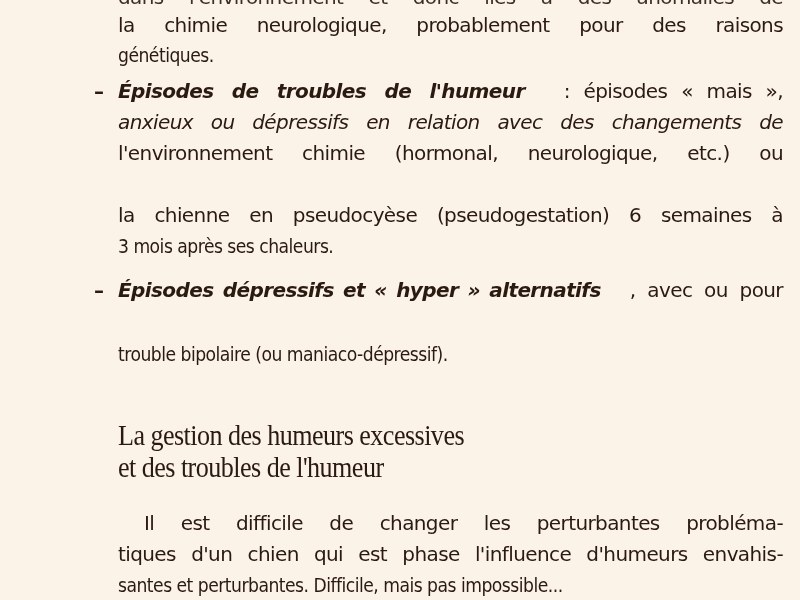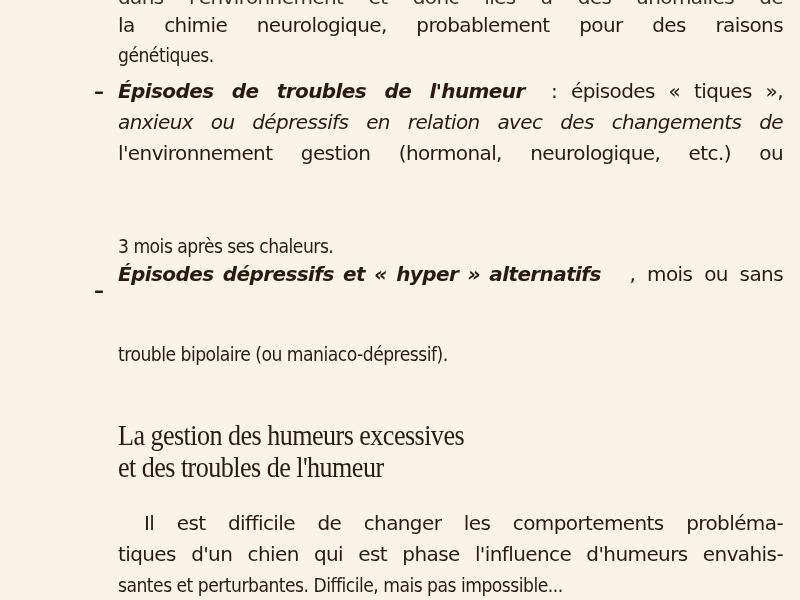--- a/index.html
+++ b/index.html
@@ -80,46 +80,49 @@
   <div class="line" style="top:10px; left:86px; width:665px;">
     <span class="justify">la chimie neurologique, probablement pour des raisons</span>
   </div>
   <div class="line" style="top: 40px; left: 86px; transform: scaleX(0.86);">
     <span>génétiques.</span>
   </div>
 
   <div class="dash" style="top:76px;">–</div>
   <div class="line" style="top:76px; left:86px; width:665px; display:flex; justify-content:flex-end;">
     <span class="bi" style="word-spacing:12px;">Épisodes de troubles de l'humeur</span>
-      <span style="flex:1; text-align:right; word-spacing:8px;">: épisodes « tiques »,</span>
+      <span style="flex:1; text-align:right; word-spacing:8px;">: épisodes « mais »,</span>
   </div>
   <div class="line" style="top:107px; left:86px; width:665px;font-style:italic;">
     <span class="justify">anxieux ou dépressifs en relation avec des changements de</span>
   </div>
   <div class="line" style="top:138px; left:86px; width:665px;">
-    <span class="justify">l'environnement gestion (hormonal, neurologique, etc.) ou</span>
+    <span class="justify">l'environnement chimie (hormonal, neurologique, etc.) ou</span>
+  </div>
+  <div class="line" style="top:200px; left:86px; width:665px;">
+    <span class="justify">la chienne en pseudocyèse (pseudogestation) 6 semaines à</span>
   </div>
   <div class="line" style="top: 231px; left: 86px; transform: scaleX(0.86);">
     <span>3 mois après ses chaleurs.</span>
   </div>
 
   <div class="dash" style="top:275px;">–</div>
-  <div class="line" style="top:259px; left:86px; width:665px; display:flex; ">
+  <div class="line" style="top:275px; left:86px; width:665px; display:flex; ">
     <span class="bi" style="word-spacing:3px;">Épisodes dépressifs et « hyper » alternatifs</span>
-      <span style="flex:1; text-align:right; word-spacing:6px;">, mois ou sans</span>
+      <span style="flex:1; text-align:right; word-spacing:6px;">, avec ou pour</span>
   </div>
   <div class="line" style="top: 339px; left: 86px; transform: scaleX(0.86);">
     <span>trouble bipolaire (ou maniaco-dépressif).</span>
   </div>
 
   <div class="heading" style="top:420px;">La gestion des humeurs excessives</div>
   <div class="heading" style="top:452px;">et des troubles de l'humeur</div>
 
   <div class="line" style="top:508px; left:112px; width:639px;">
-    <span class="justify">Il est difficile de changer les comportements probléma-</span>
+    <span class="justify">Il est difficile de changer les perturbantes probléma-</span>
   </div>
   <div class="line" style="top:539px; left:86px; width:665px;">
     <span class="justify">tiques d'un chien qui est phase l'influence d'humeurs envahis-</span>
   </div>
   <div class="line" style="top: 570px; left: 86px; transform: scaleX(0.86);">
     <span>santes et perturbantes. Difficile, mais pas impossible...</span>
   </div>
 
 </div>
 

